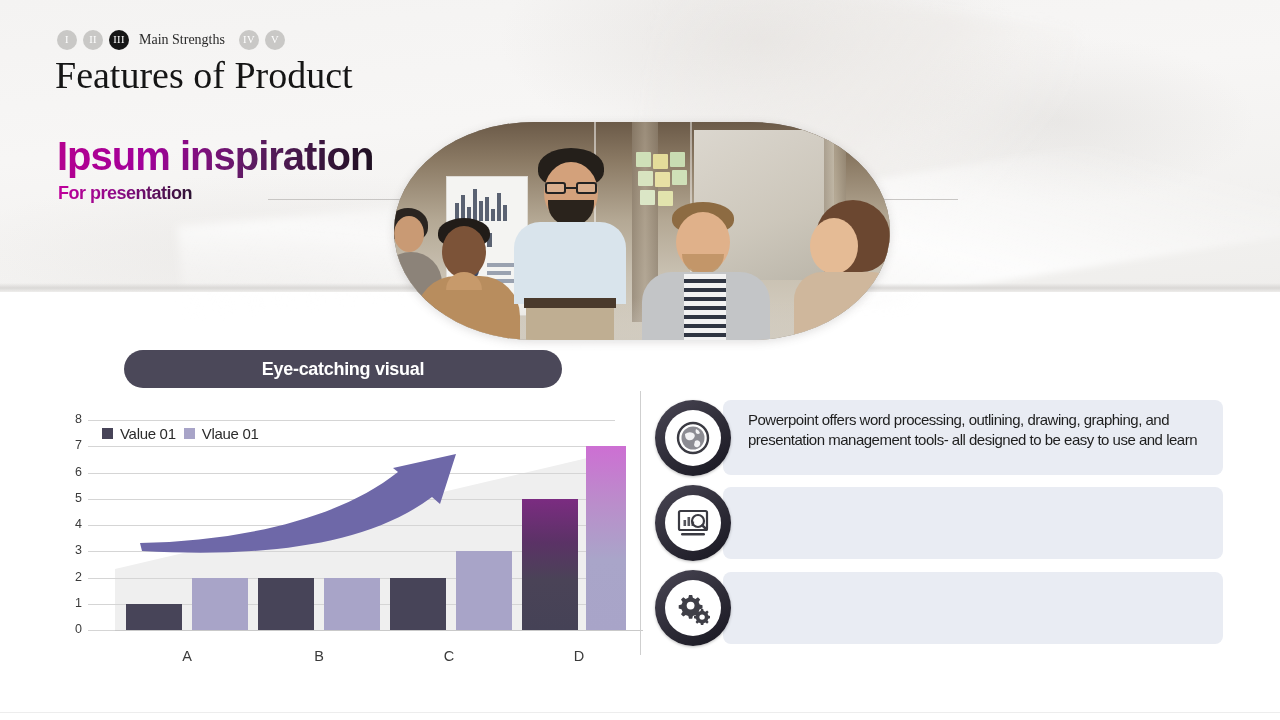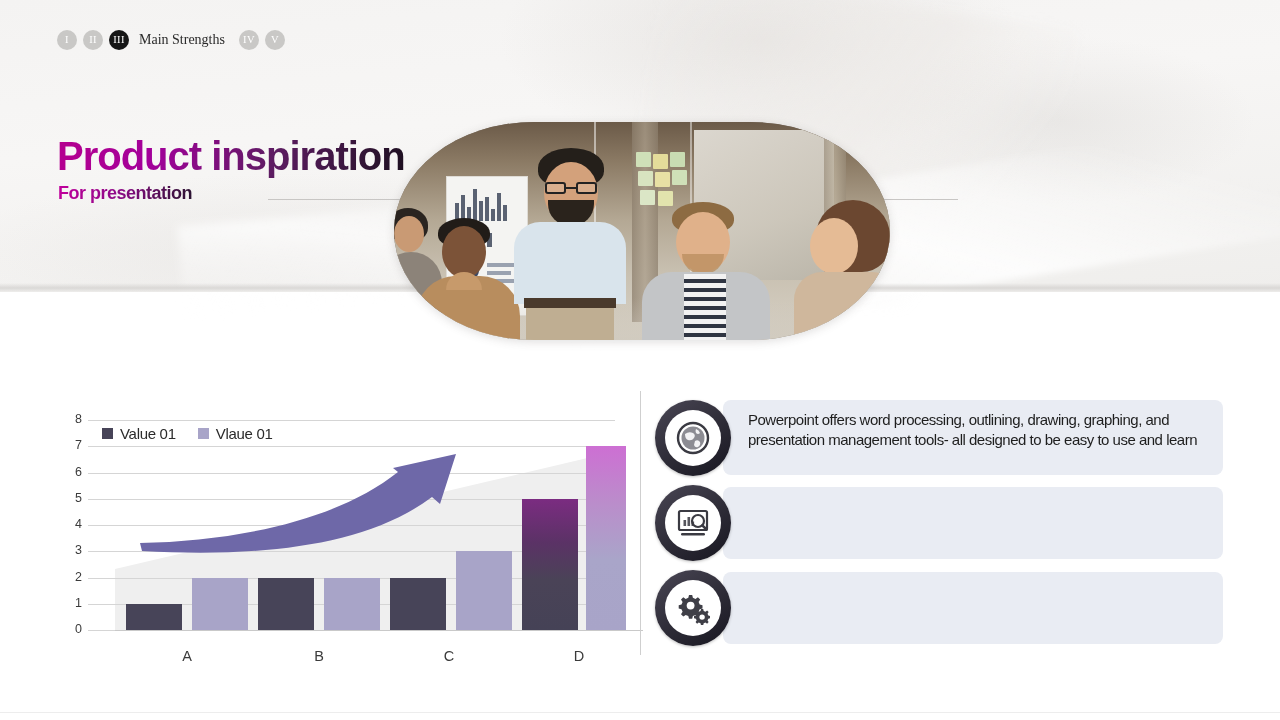--- a/index.html
+++ b/index.html
@@ -226,21 +226,21 @@
   .bar.dark { background: #474458; }
   .bar.light { background: #a8a4c8; }
   .bar.grad-dark { background: linear-gradient(180deg, #7b2c81 0%, #5b3266 33%, #4a4357 62%, #454256 100%); }
   .bar.grad-light { background: linear-gradient(180deg, #cd6fd3 0%, #bb8ccb 30%, #a9a5c9 62%, #a8a4c8 100%); }
   .xlabel {
     position: absolute; top: 228px;
     font-size: 14.5px; color: #3b3b3b; text-align: center; width: 60px;
   }
   .axis-base { position: absolute; left: 27px; top: 210px; width: 528px; height: 1px; background: #c9c9c9; }
 
-  .legend { position: absolute; left: 102px; top: 425px; display: flex; gap: 22px; align-items: center; }
+  .legend { position: absolute; left: 102px; top: 425px; display: flex; gap: 8px; align-items: center; }
   .legend-item { display: flex; align-items: center; gap: 7px; font-size: 15px; color: #2b2b2b; letter-spacing: -0.3px; }
   .legend-swatch { width: 11px; height: 11px; display: block; }
 
   
   .v-divider {
     position: absolute; left: 640px; top: 391px; width: 1px; height: 264px;
     background: #cfcfcf;
   }
 
   
@@ -288,22 +288,23 @@
 
   <div class="nav-row">
     <div class="roman">I</div>
     <div class="roman">II</div>
     <div class="roman active">III</div>
     <div class="nav-label">Main Strengths</div>
     <div class="roman">IV</div>
     <div class="roman">V</div>
   </div>
 
-
-  <div class="headline">Product inspiration</div>
+  <div class="slide-title">Features of Product</div>
+
+  <div class="headline">Ipsum inspiration</div>
   <div class="subheadline">For presentation</div>
   <div class="sub-rule"></div>
 
   <div class="hero-photo">
     <div class="hero-scene">
       <div class="hp-bg"></div>
       <div class="hp-window"></div>
       <div class="hp-pillar"></div>
       <div class="hp-pillar2"></div>
       <div class="hp-glass"></div>
@@ -380,20 +381,21 @@
 
       <div class="person" style="left:394px;top:78px;width:112px;height:140px;">
         <div class="hair" style="left:28px;top:0;width:74px;height:72px;background:#6b4730;border-radius:50% 50% 38% 38%;"></div>
         <div class="head" style="left:22px;top:18px;width:48px;height:56px;background:#e5bb95;"></div>
         <div class="body-shape" style="left:6px;top:72px;width:106px;height:68px;background:#cfb79c;border-radius:28px 28px 0 0;"></div>
       </div>
     </div>
   </div>
 
 
+  <div class="pill" id="pill-left">Eye-catching visual</div>
 
   <div class="chart-wrap">
     <div class="plot">
 
       <div class="plot-bg"></div>
 
       <div class="gridline" style="top:0px;"></div>
       <div class="ytick" style="top:0px;">8</div>
       <div class="gridline" style="top:26.25px;"></div>
       <div class="ytick" style="top:26.25px;">7</div>

